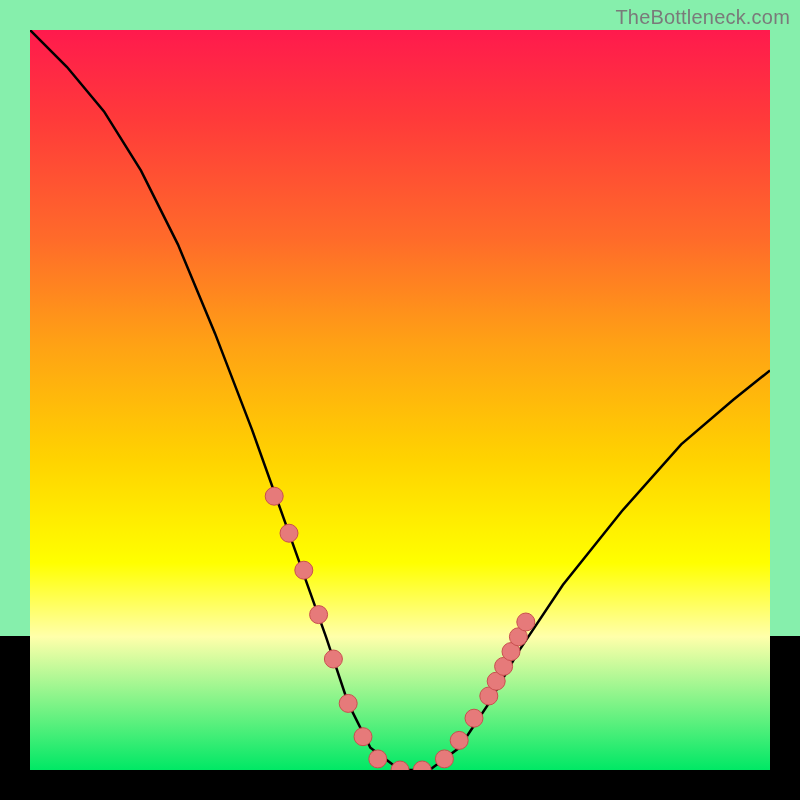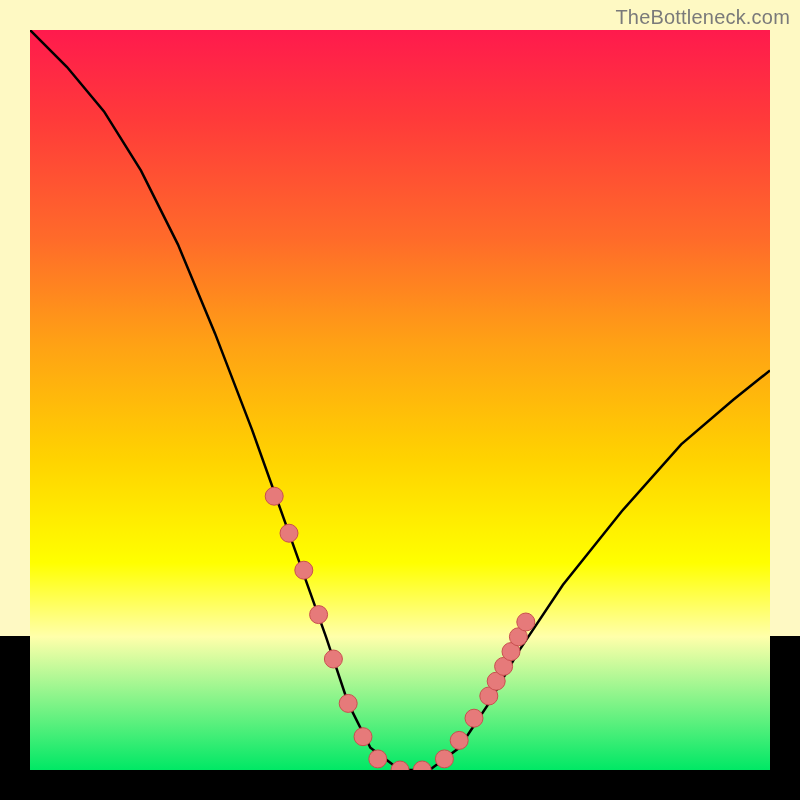--- a/index.html
+++ b/index.html
@@ -9,21 +9,21 @@
     height: 800px;
     background: #000;
     overflow: hidden;
   }
   .frame {
     position: absolute;
     left: 0;
     top: 0;
     width: 800px;
     height: 636px;
-    background: #fef9c3;
+    background: #86efac;
   }
   .plot-area {
     position: absolute;
     left: 30px;
     top: 30px;
     width: 740px;
     height: 740px;
     background: linear-gradient(to bottom,
       #ff1a4d 0%,
       #ff3a3a 12%,

